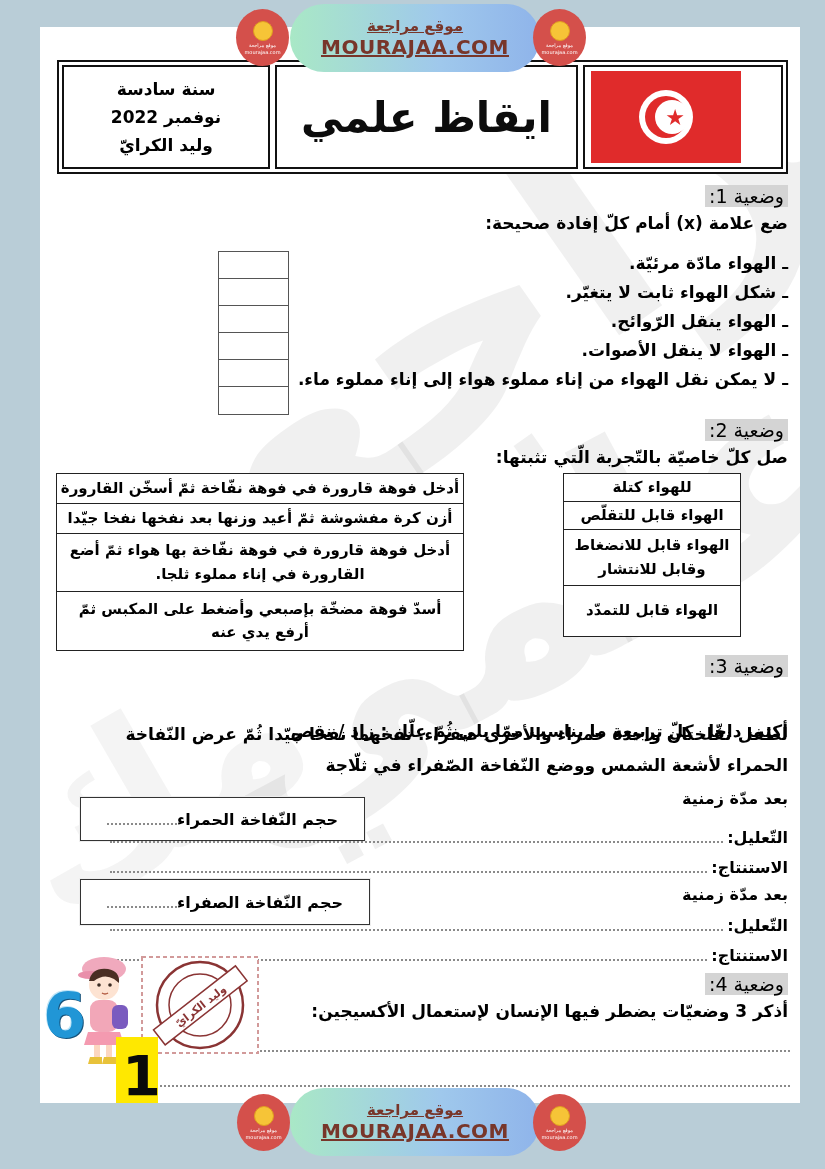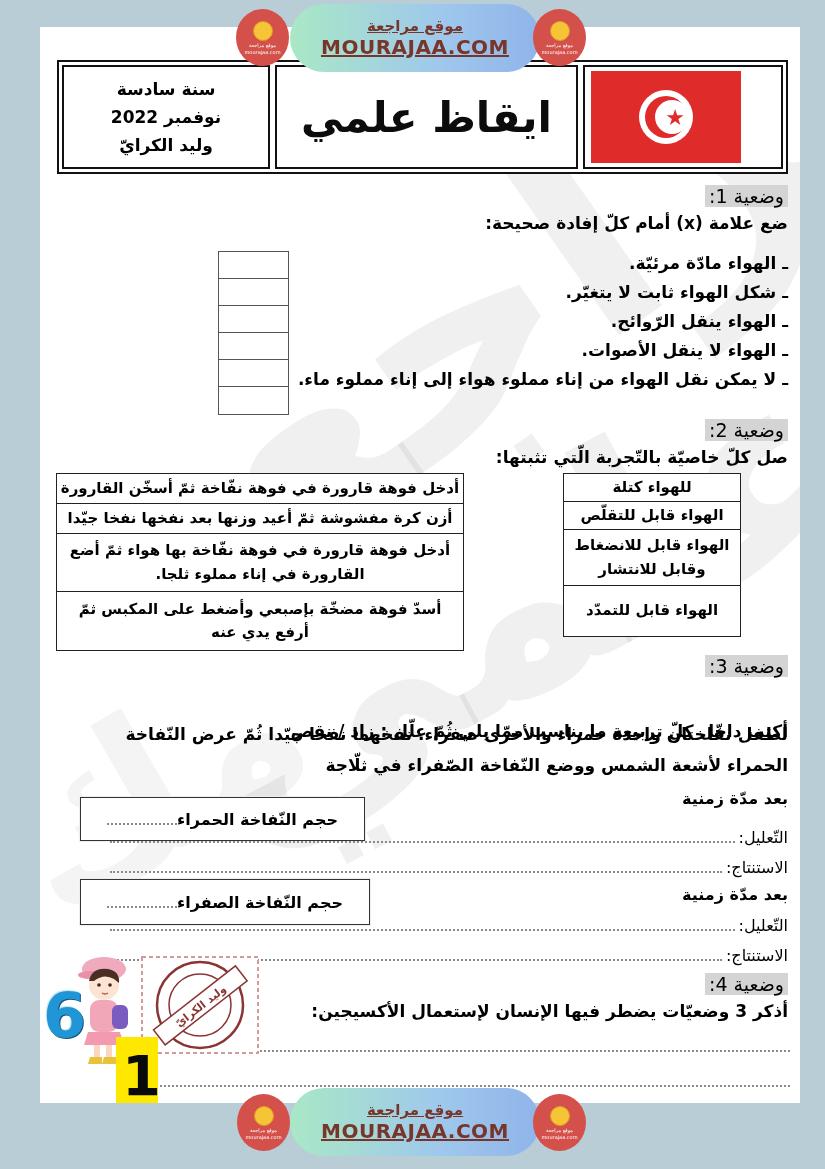--- a/index.html
+++ b/index.html
@@ -70,21 +70,21 @@
   .prop-r1,.prop-r2 { height:28px; } .prop-r3 { height:56px; } .prop-r4 { height:50px; }
 
   .para { font-size:17px; font-weight:bold; line-height:31px; text-align:right; }
   .dur { font-size:16px; font-weight:bold; }
   .vol-box { border:1.5px solid #333; box-shadow:0 0 0 1px #eee; background:#fff;
              display:flex; align-items:center; justify-content:center; gap:0; padding:0 10px; }
   .vol-box .lbl { font-size:16px; font-weight:bold; }
   .leader { border-bottom:2px dotted #8a8a8a; height:12px; }
   .vol-box .leader { width:70px; }
   .field-row { display:flex; align-items:flex-end; gap:4px; }
-  .field-row .lbl { font-size:16px; font-weight:normal; white-space:nowrap; }
+  .field-row .lbl { font-size:16px; font-weight:bold; white-space:nowrap; }
   .field-row .leader { flex:1; margin-bottom:4px; }
   .dotline { border-bottom:2.5px dotted #8a8a8a; height:3px; }
 
   
   .stamp { position:absolute; z-index:1; }
   .num6 { position:absolute; font-size:62px; font-weight:bold; color:#2196d6; z-index:2;
           text-shadow:1px 1px 0 #16527a,-1px -1px 0 #bde4f7; }
   .yellow-tab { position:absolute; width:42px; height:72px; background:#ffe800; z-index:1; }
   .num1 { position:absolute; font-size:56px; font-weight:bold; color:#0a0a0a; z-index:2; font-family:"DejaVu Sans", sans-serif; }
 </style>

